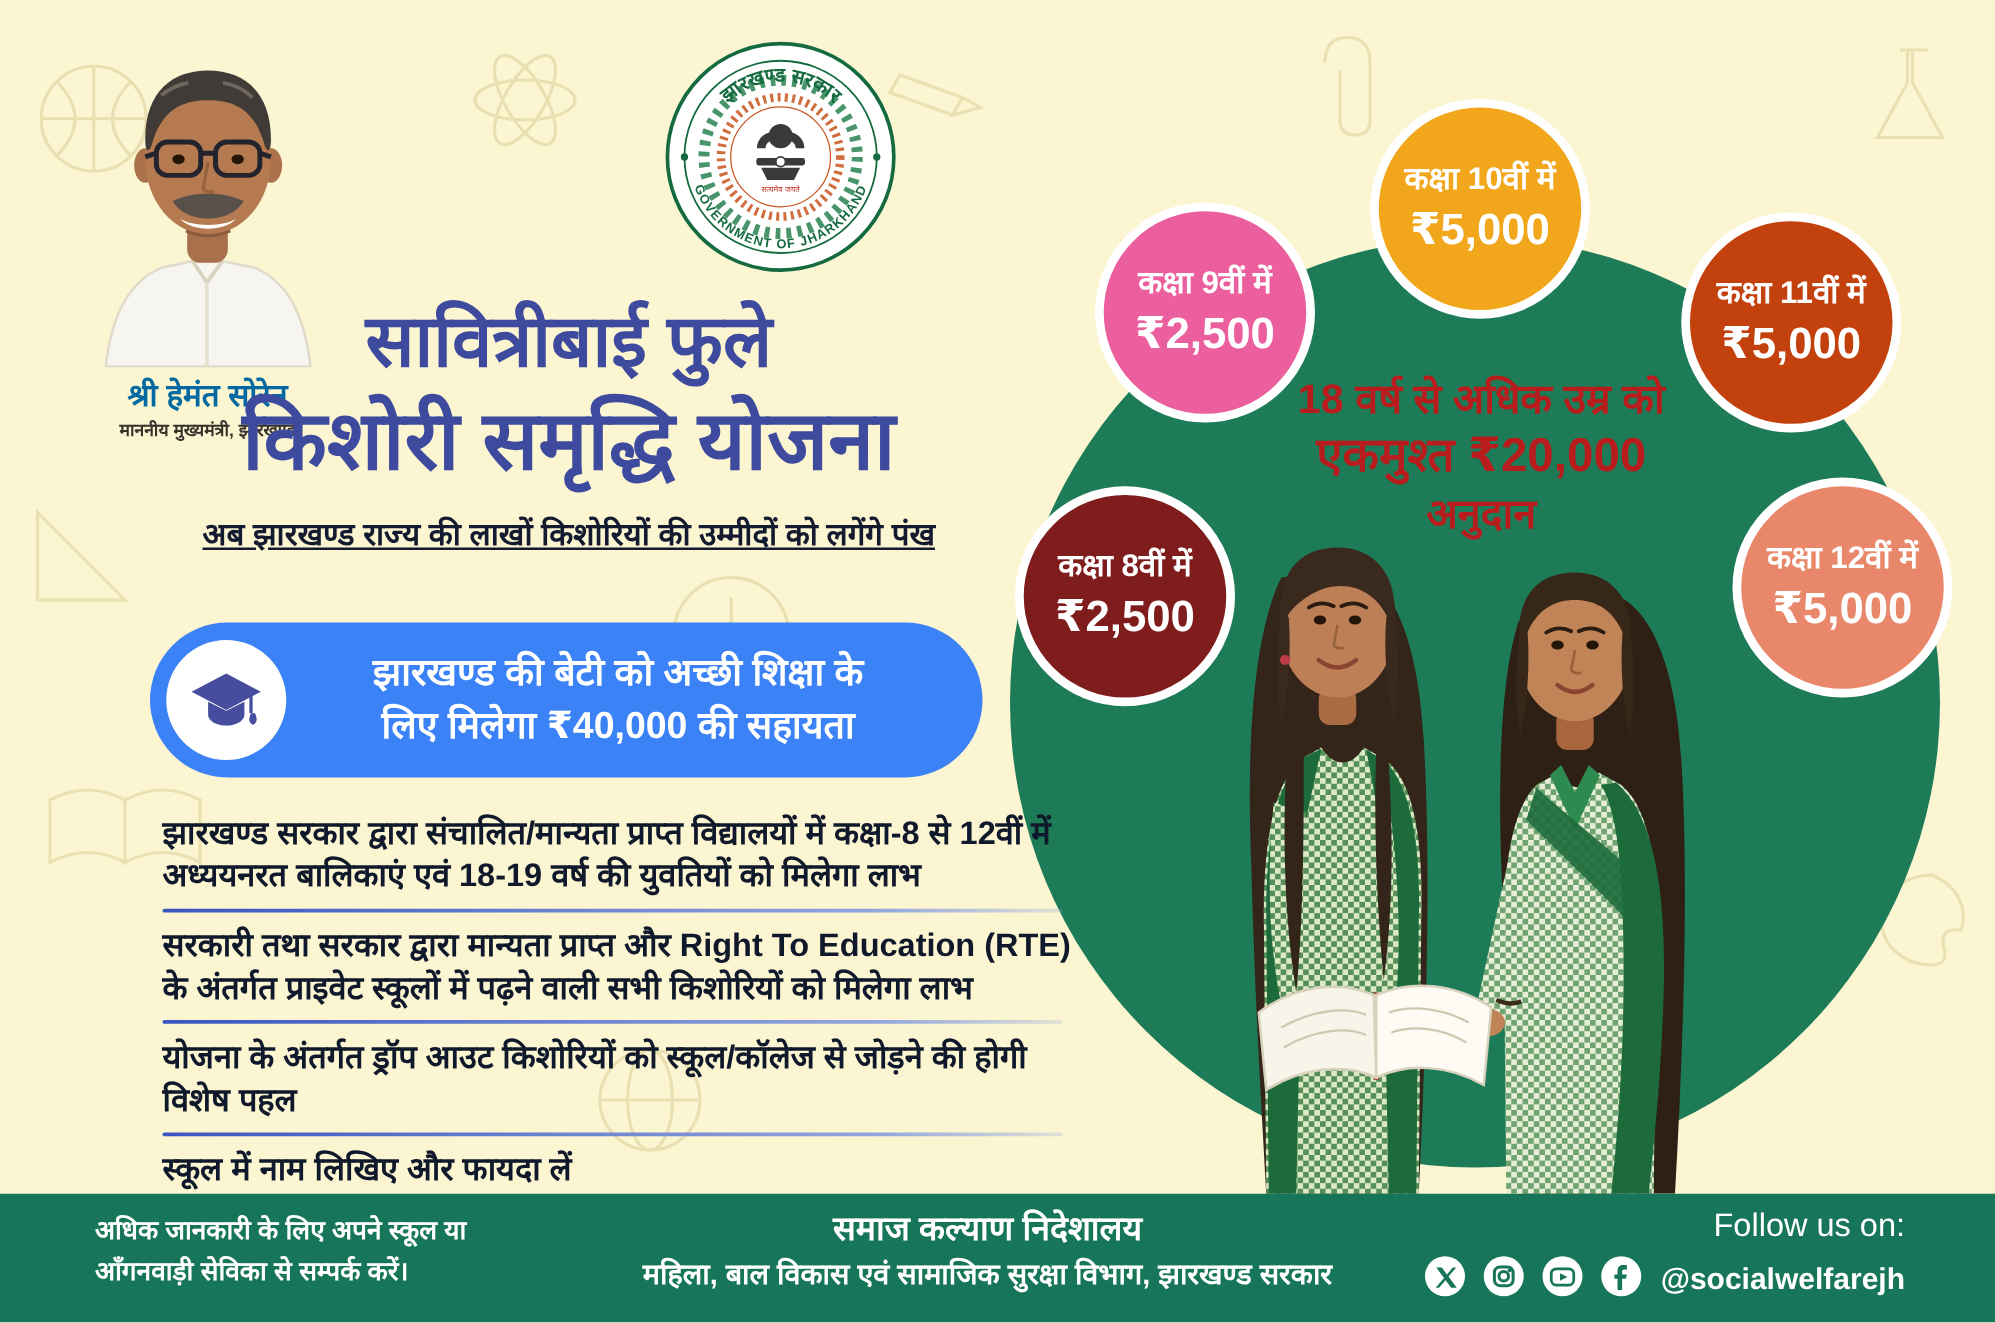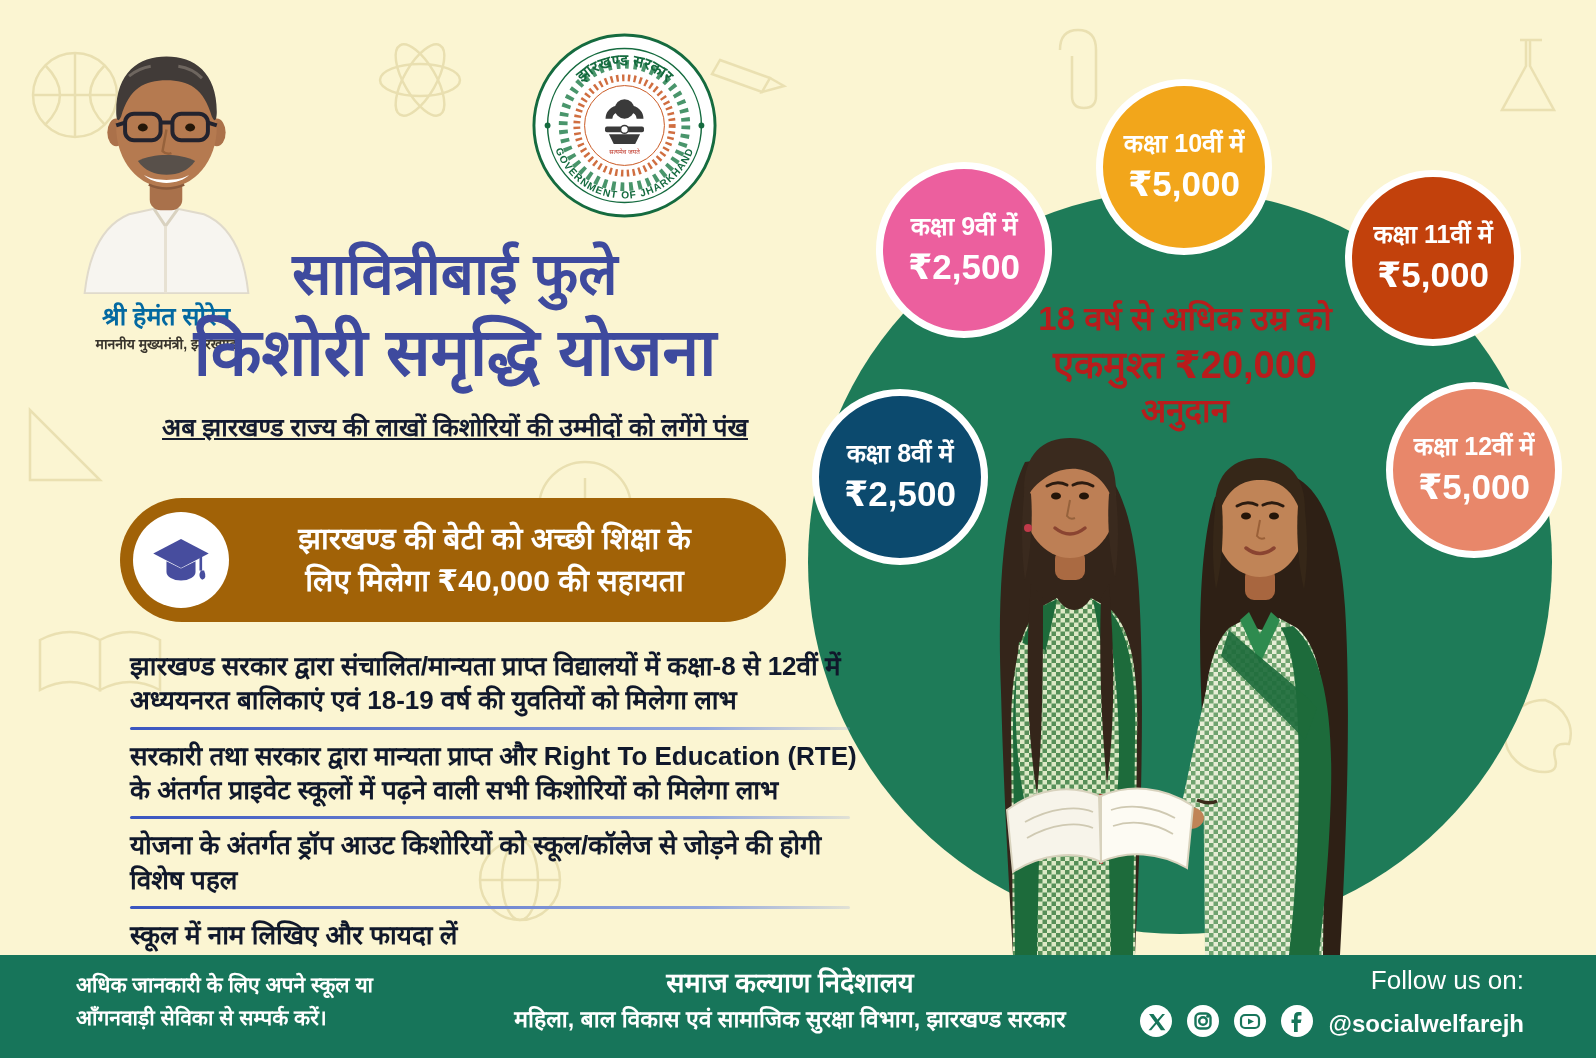--- a/index.html
+++ b/index.html
@@ -175,21 +175,21 @@
       <text x="0" y="32" font-size="6.5" text-anchor="middle" fill="#c0392b">सत्यमेव जयते</text>
     </g>
   </svg>
 
   <div class="title-block">
     <div class="title-1">सावित्रीबाई फुले</div>
     <div class="title-2">किशोरी समृद्धि योजना</div>
     <div class="subtitle">अब झारखण्ड राज्य की लाखों किशोरियों की उम्मीदों को लगेंगे पंख</div>
   </div>
 
-  <div class="banner" style="background-color: #a16207;">
+  <div class="banner" style="background-color: #3b82f6;">
     <div class="banner-icon">
       <svg width="66" height="66" viewBox="0 0 100 100">
         <path d="M50,18 L92,40 L50,62 L8,40 Z" fill="#474d9e"></path>
         <path d="M28,52 v16 a22,13 0 0 0 44,0 v-16 l-22,11 z" fill="#474d9e"></path>
         <path d="M80,44 v22" stroke="#474d9e" stroke-width="4" fill="none"></path>
         <path d="M80,66 q-5,10 2,14 q8,-2 3,-14 z" fill="#474d9e"></path>
       </svg>
     </div>
     <div class="banner-text">
       <div>झारखण्ड की बेटी को अच्छी शिक्षा के</div>
@@ -283,21 +283,21 @@
 
     <g>
       <path d="M214,392 L218,392 L218,462 L214,462 Z" fill="#a23b2e"></path>
       <path d="M122,408 C152,386 186,382 214,394 L216,460 C190,448 156,452 128,470 Z" fill="#f7f4ea" stroke="#d8d2bd" stroke-width="2"></path>
       <path d="M308,404 C278,384 244,382 216,394 L216,460 C242,448 274,450 302,466 Z" fill="#fdfbf3" stroke="#d8d2bd" stroke-width="2"></path>
       <path d="M140,420 C165,406 192,403 208,410 M142,436 C166,422 192,419 208,426" stroke="#cfc9b2" stroke-width="1.8" fill="none"></path>
       <path d="M290,416 C268,404 244,402 226,408 M288,432 C268,420 246,418 228,424" stroke="#cfc9b2" stroke-width="1.8" fill="none"></path>
     </g>
   </svg>
 
-  <div class="class-circle c8" style="background-color: #0c4a6e;">
+  <div class="class-circle c8" style="background-color: #7f1d1d;">
     <div class="cc-label">कक्षा 8वीं में</div>
     <div class="cc-amount">₹2,500</div>
   </div>
   <div class="class-circle c9" style="background-color: rgb(236, 95, 158);">
     <div class="cc-label">कक्षा 9वीं में</div>
     <div class="cc-amount">₹2,500</div>
   </div>
   <div class="class-circle c10" style="background-color: rgb(242, 166, 27);">
     <div class="cc-label">कक्षा 10वीं में</div>
     <div class="cc-amount">₹5,000</div>

